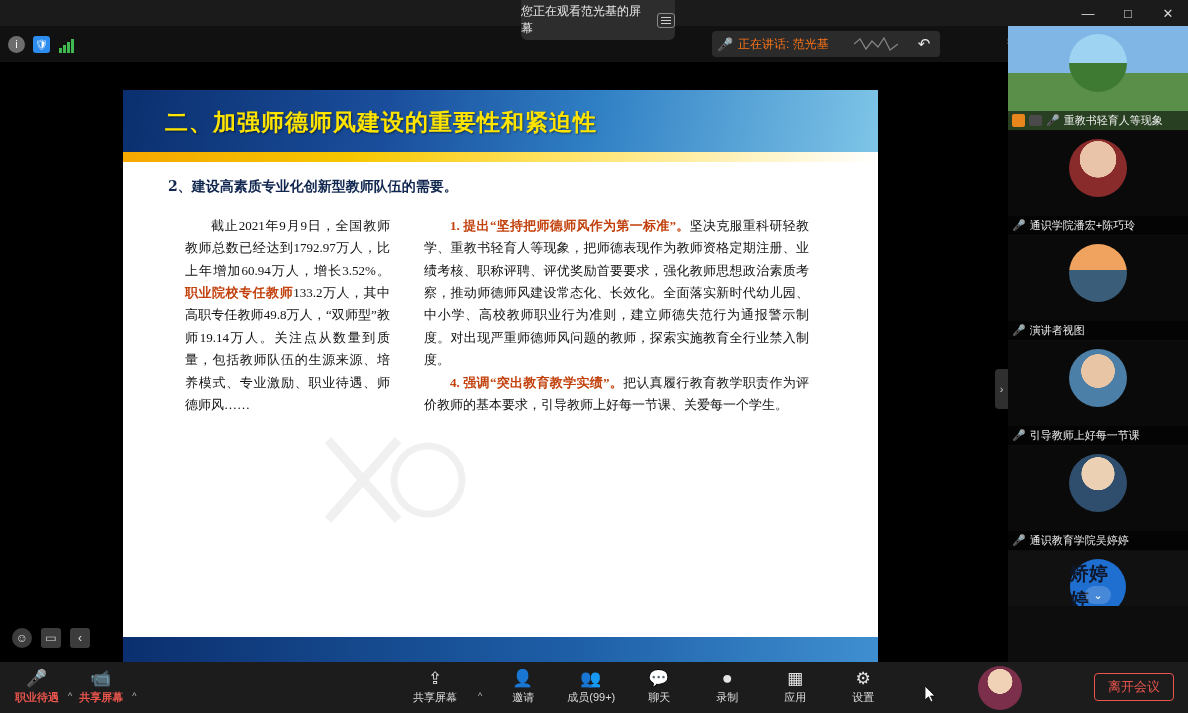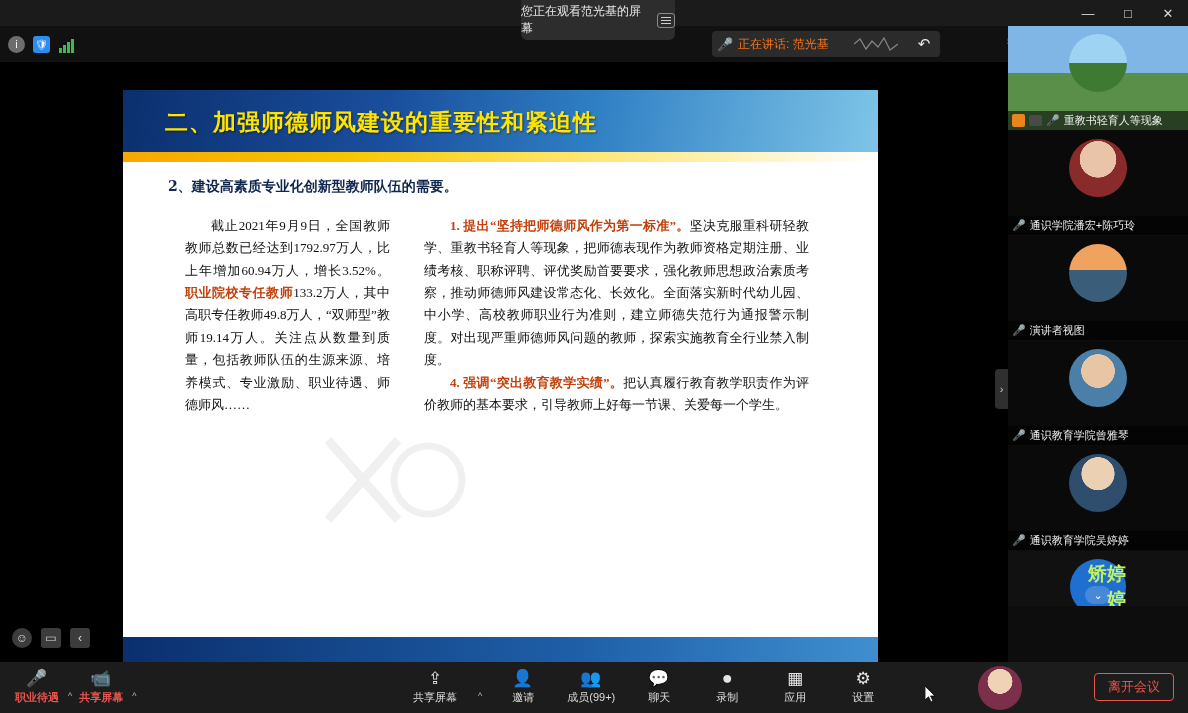--- a/index.html
+++ b/index.html
@@ -137,22 +137,22 @@
     display:flex; align-items:center; gap: 4px; padding: 0 4px;
     background: rgba(0,0,0,.55); color: #eee; font-size: 11px; white-space: nowrap;
   }
   .tile .mic-ico { color:#e05a5a; font-size: 11px; }
   .tile .host-ico { width: 13px; height: 13px; background: #e8851c; border-radius: 2px; display:inline-block; }
   .tile .scr-ico { width: 13px; height: 11px; background: #4a4a4a; border-radius: 2px; display:inline-block; }
   .tile.partial { height: 55px; }
   .tile .initial-circle {
     position:absolute; left:50%; top: 8px; transform: translateX(-50%);
     width: 56px; height: 56px; border-radius: 50%; background: #1f6fd0;
-    color: #bef264; display:flex;align-items:center;justify-content:center;
-    font-size: 19px; font-weight: bold; text-align: right;
+    color: #0f172a; display:flex;align-items:center;justify-content:center;
+    font-size: 19px; font-weight: bold;
   }
   .rail-scroll-btn {
     position:absolute; left: 50%; transform: translateX(-50%); bottom: 2px;
     width: 26px; height: 18px; border-radius: 9px; background: rgba(255,255,255,.18);
     color:#fff; display:flex;align-items:center;justify-content:center; font-size: 11px;
   }
 
   
   .bottombar {
     position:absolute; left:0; bottom:0; width: 1188px; height: 51px; background: #1c1c1c;
@@ -299,21 +299,21 @@
         <span class="mic-ico">🎤</span>
         <span>演讲者视图</span>
       </div>
     </div>
 
     <div class="tile">
       <div class="photo" style="background:#0a0a0a;"></div>
       <div class="avatar" style="background:radial-gradient(circle at 50% 38%, #e8c5a5 0 36%, #4b7fa8 37% 100%);"></div>
       <div class="label">
         <span class="mic-ico">🎤</span>
-        <span>通识教育学院曾雅琴</span>
+        <span>引导教师上好每一节课</span>
       </div>
     </div>
 
     <div class="tile">
       <div class="photo" style="background:#0a0a0a;"></div>
       <div class="avatar" style="background:radial-gradient(circle at 50% 34%, #ecd0b4 0 34%, #2f4e6e 35% 100%);"></div>
       <div class="label">
         <span class="mic-ico">🎤</span>
         <span>通识教育学院吴婷婷</span>
       </div>

